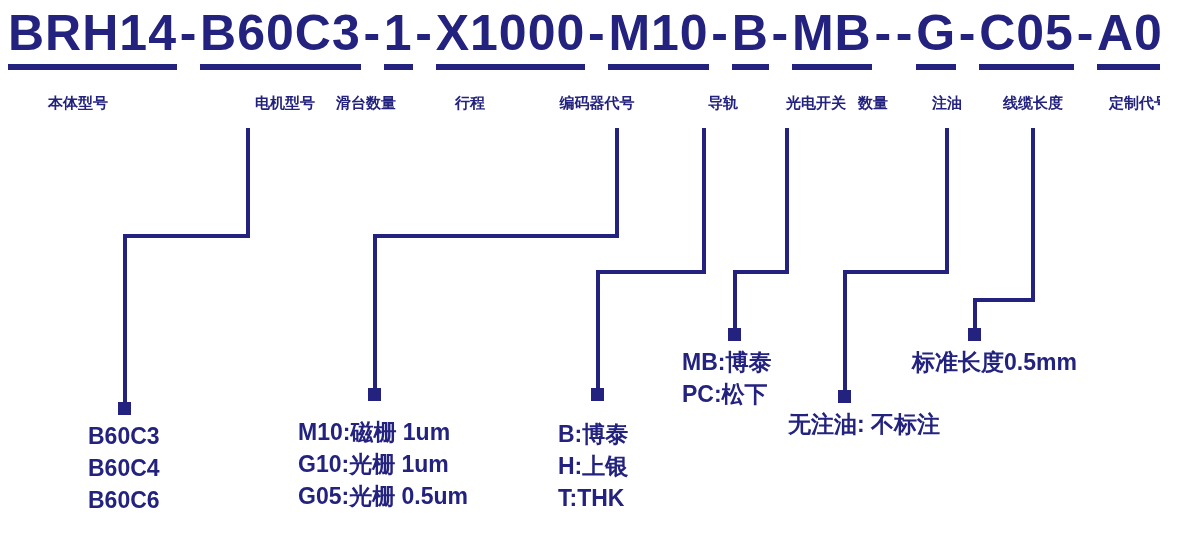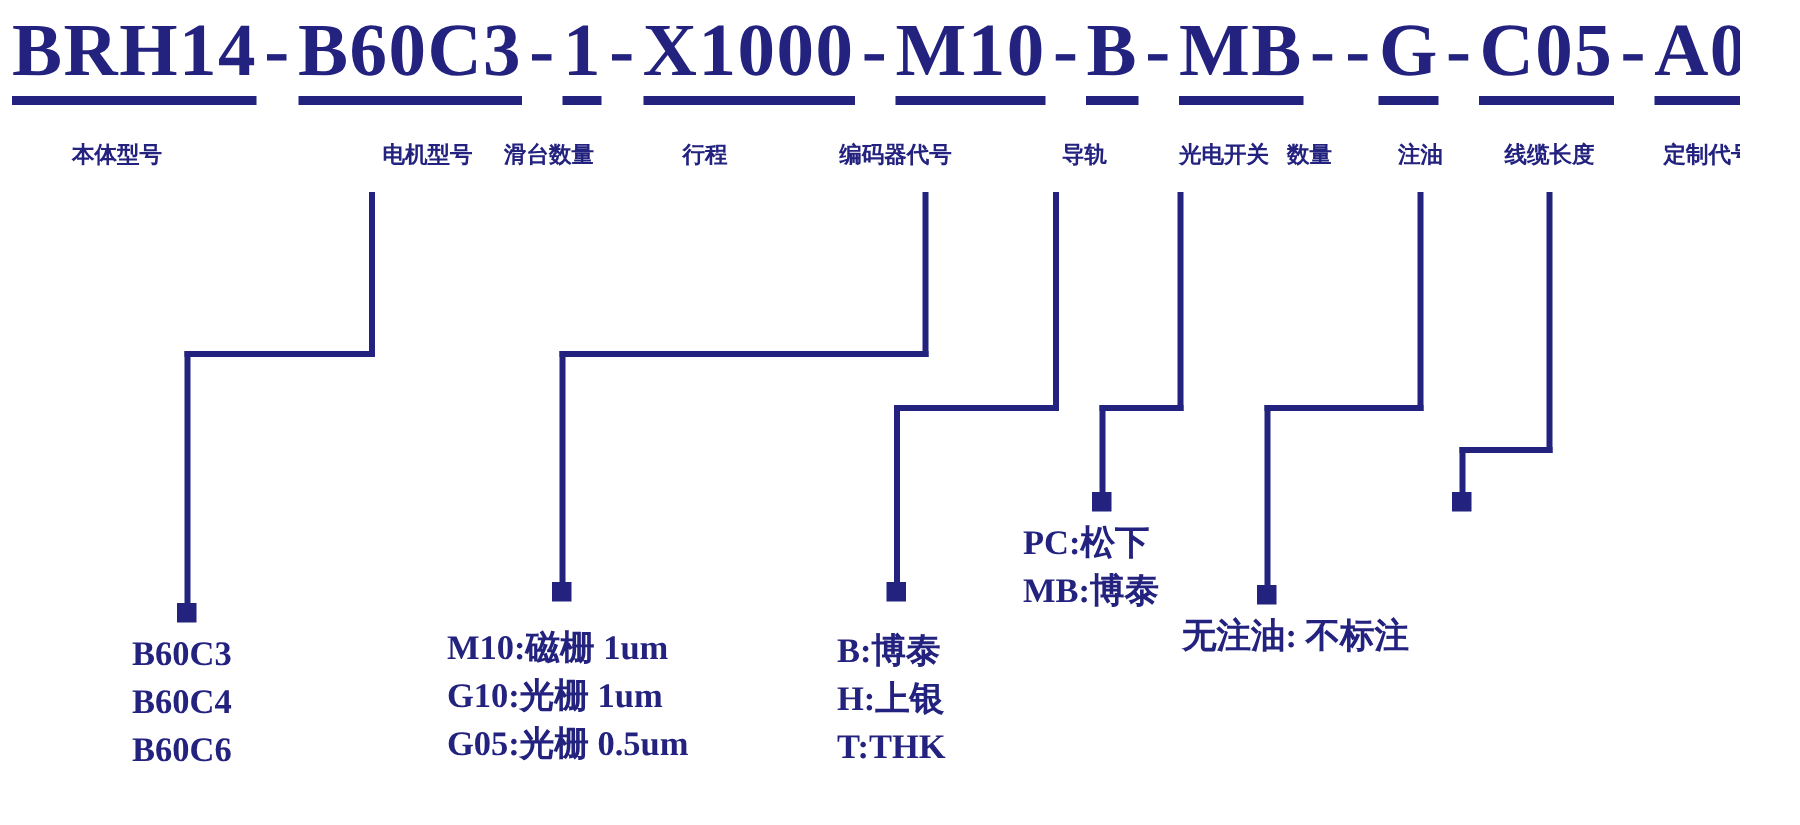--- a/index.html
+++ b/index.html
@@ -3,21 +3,21 @@
 <meta charset="utf-8">
 <style>
   :root { --ink: #23227f; }
   * { box-sizing: border-box; }
   html, body { margin: 0; padding: 0; background: #ffffff; }
   .canvas {
     position: relative;
     width: 1160px;
     height: 550px;
     background: #ffffff;
-    font-family: Liberation Serif, serif;
+    font-family: Liberation Sans, sans-serif;
     color: var(--ink);
     overflow: hidden;
   }
 
   
   .title-row {
     position: absolute;
     left: 8px; top: 6px;
     width: 1184px;
     display: flex;
@@ -176,30 +176,33 @@
     <div>B:博泰</div>
     <div>H:上银</div>
     <div>T:THK</div>
   </div>
 
   <div class="line c-sw-v1"></div>
   <div class="line c-sw-h"></div>
   <div class="line c-sw-v2"></div>
   <div class="dot  c-sw-dot"></div>
   <div class="legend legend-switch">
+    <div>MB:博泰</div>
     <div>PC:松下</div>
-    <div>MB:博泰</div>
   </div>
 
   <div class="line c-oil-v1"></div>
   <div class="line c-oil-h"></div>
   <div class="line c-oil-v2"></div>
   <div class="dot  c-oil-dot"></div>
   <div class="legend legend-oil">
     <div>无注油: 不标注</div>
   </div>
 
   <div class="line c-cable-v1"></div>
   <div class="line c-cable-h"></div>
   <div class="line c-cable-v2"></div>
   <div class="dot  c-cable-dot"></div>
+  <div class="legend legend-cable">
+    <div>标准长度0.5mm</div>
+  </div>
 
 </div>
 
 </body></html>

